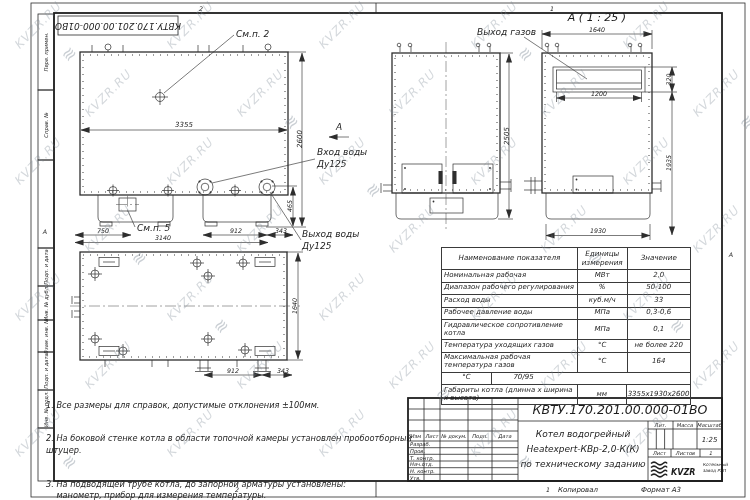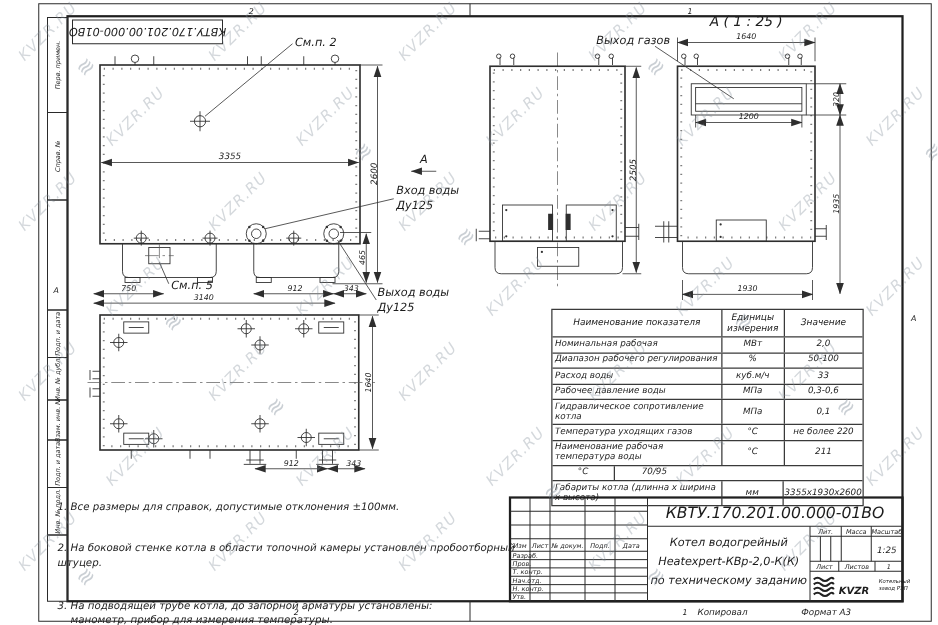--- a/index.html
+++ b/index.html
@@ -359,23 +359,23 @@
     <div class="td name">Гидравлическое сопротивление котла</div>
     <div class="td unit">МПа</div>
     <div class="td val">0,1</div>
   </div>
   <div class="tr r1">
     <div class="td name">Температура уходящих газов</div>
     <div class="td unit">°С</div>
     <div class="td val">не более 220</div>
   </div>
   <div class="tr r2">
-    <div class="td name">Наименование рабочая температура воды</div>
+    <div class="td name">Максимальная рабочая температура газов</div>
     <div class="td unit">°С</div>
-    <div class="td val">211</div>
+    <div class="td val">164</div>
   </div>
   <div class="tr r1">
     <div class="td unit">°С</div>
     <div class="td val">70/95</div>
   </div>
   <div class="tr r2">
     <div class="td name">Габариты котла (длинна х ширина х высота)</div>
     <div class="td unit">мм</div>
     <div class="td val">3355х1930х2600</div>
   </div>

